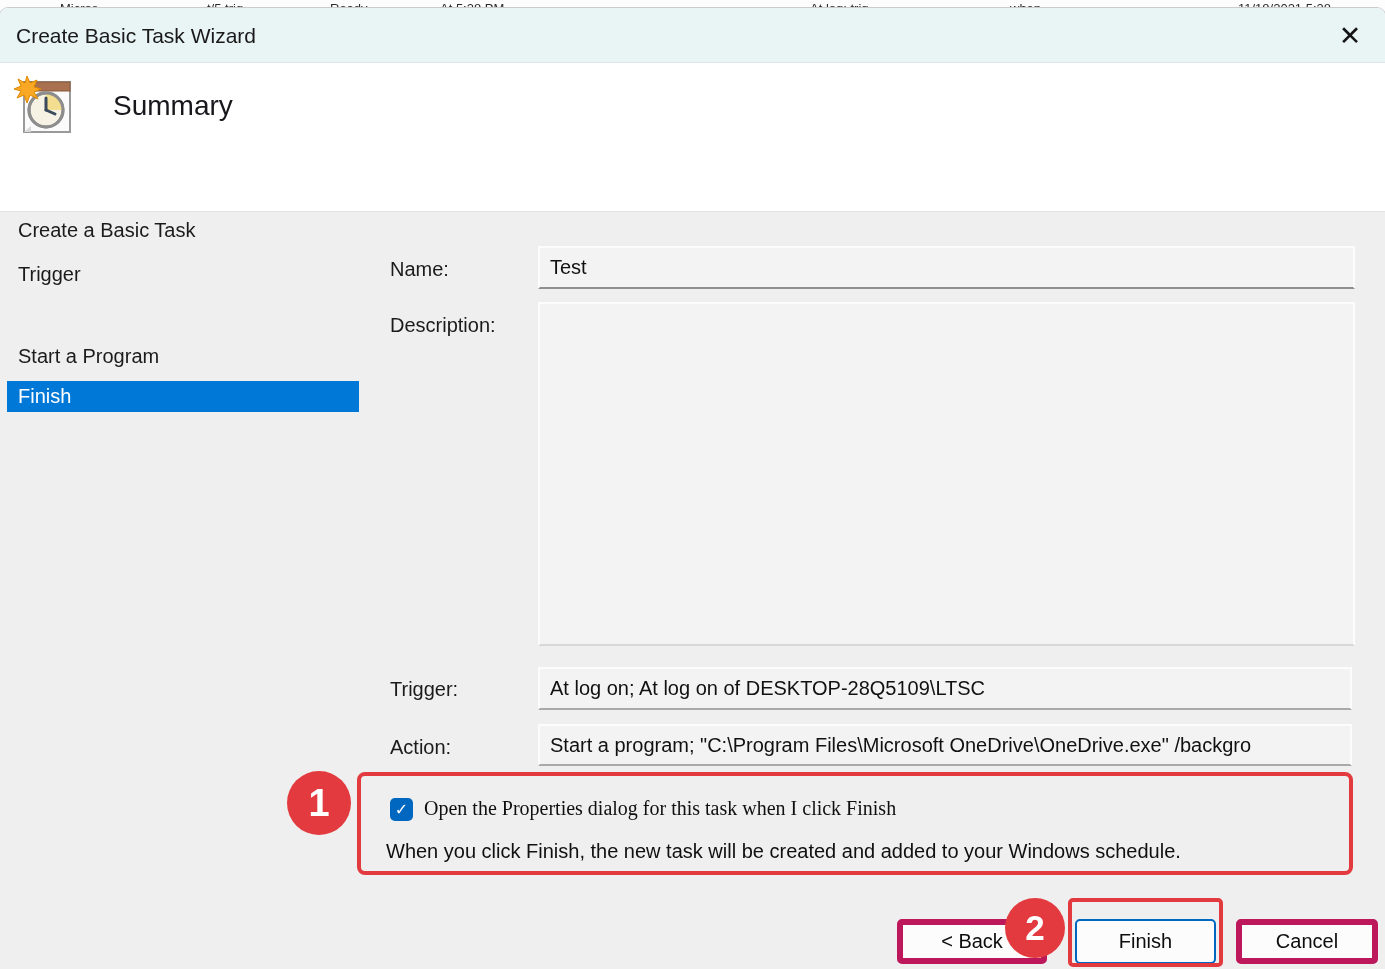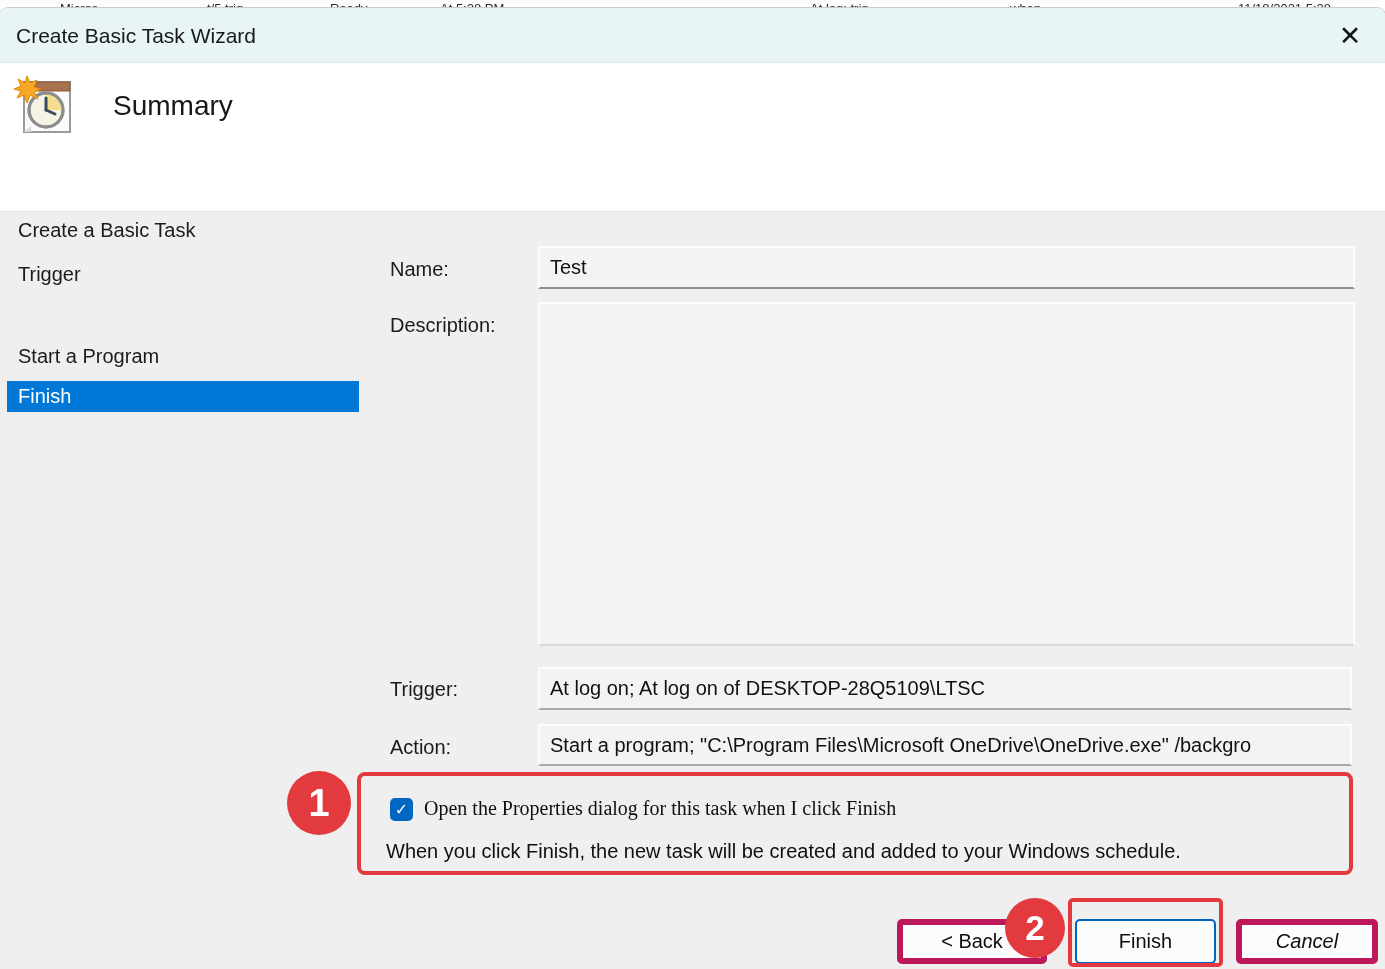--- a/index.html
+++ b/index.html
@@ -45,21 +45,21 @@
               border-radius:5px; display:flex; align-items:center; justify-content:center;
               color:#fff; font-size:16px; }
   .cb-label { position:absolute; left:424px; top:585px; font-size:20px; color:#101010;font-family:Liberation Serif, serif; }
   .note-text { position:absolute; left:386px; top:628px; font-size:20px; color:#101010; }
 
   .btn { position:absolute; top:707px; height:45px; background:#fcfcfc; border:6px solid #be185d;
          border-radius:5px; font-size:20px; color:#0d0d0d; display:flex; align-items:center;
          justify-content:center; }
   .btn-back   { left:897px;  width:150px; }
   .btn-finish { left:1075px; width:141px; border:2px solid #0067c0; }
-  .btn-cancel { left:1236px; width:142px;font-style:italic; }
+  .btn-cancel { left:1236px; width:142px; }
 
   .ann-rect { position:absolute; border:4px solid #e23a3e; background:transparent; }
   .ann-rect1 { left:357px; top:560px; width:996px; height:103px; border-radius:8px; }
   .ann-rect2 { left:1068px; top:686px; width:155px; height:69px; border-radius:5px; }
   .ann-circle { position:absolute; background:#e23a3e; border-radius:50%; color:#fff;
                 display:flex; align-items:center; justify-content:center; font-weight:bold; }
   .ann-circle1 { left:287px; top:559px; width:64px; height:64px; font-size:38px; }
   .ann-circle2 { left:1005px; top:686px; width:60px; height:60px; font-size:35px; }
 </style>
 </head>

